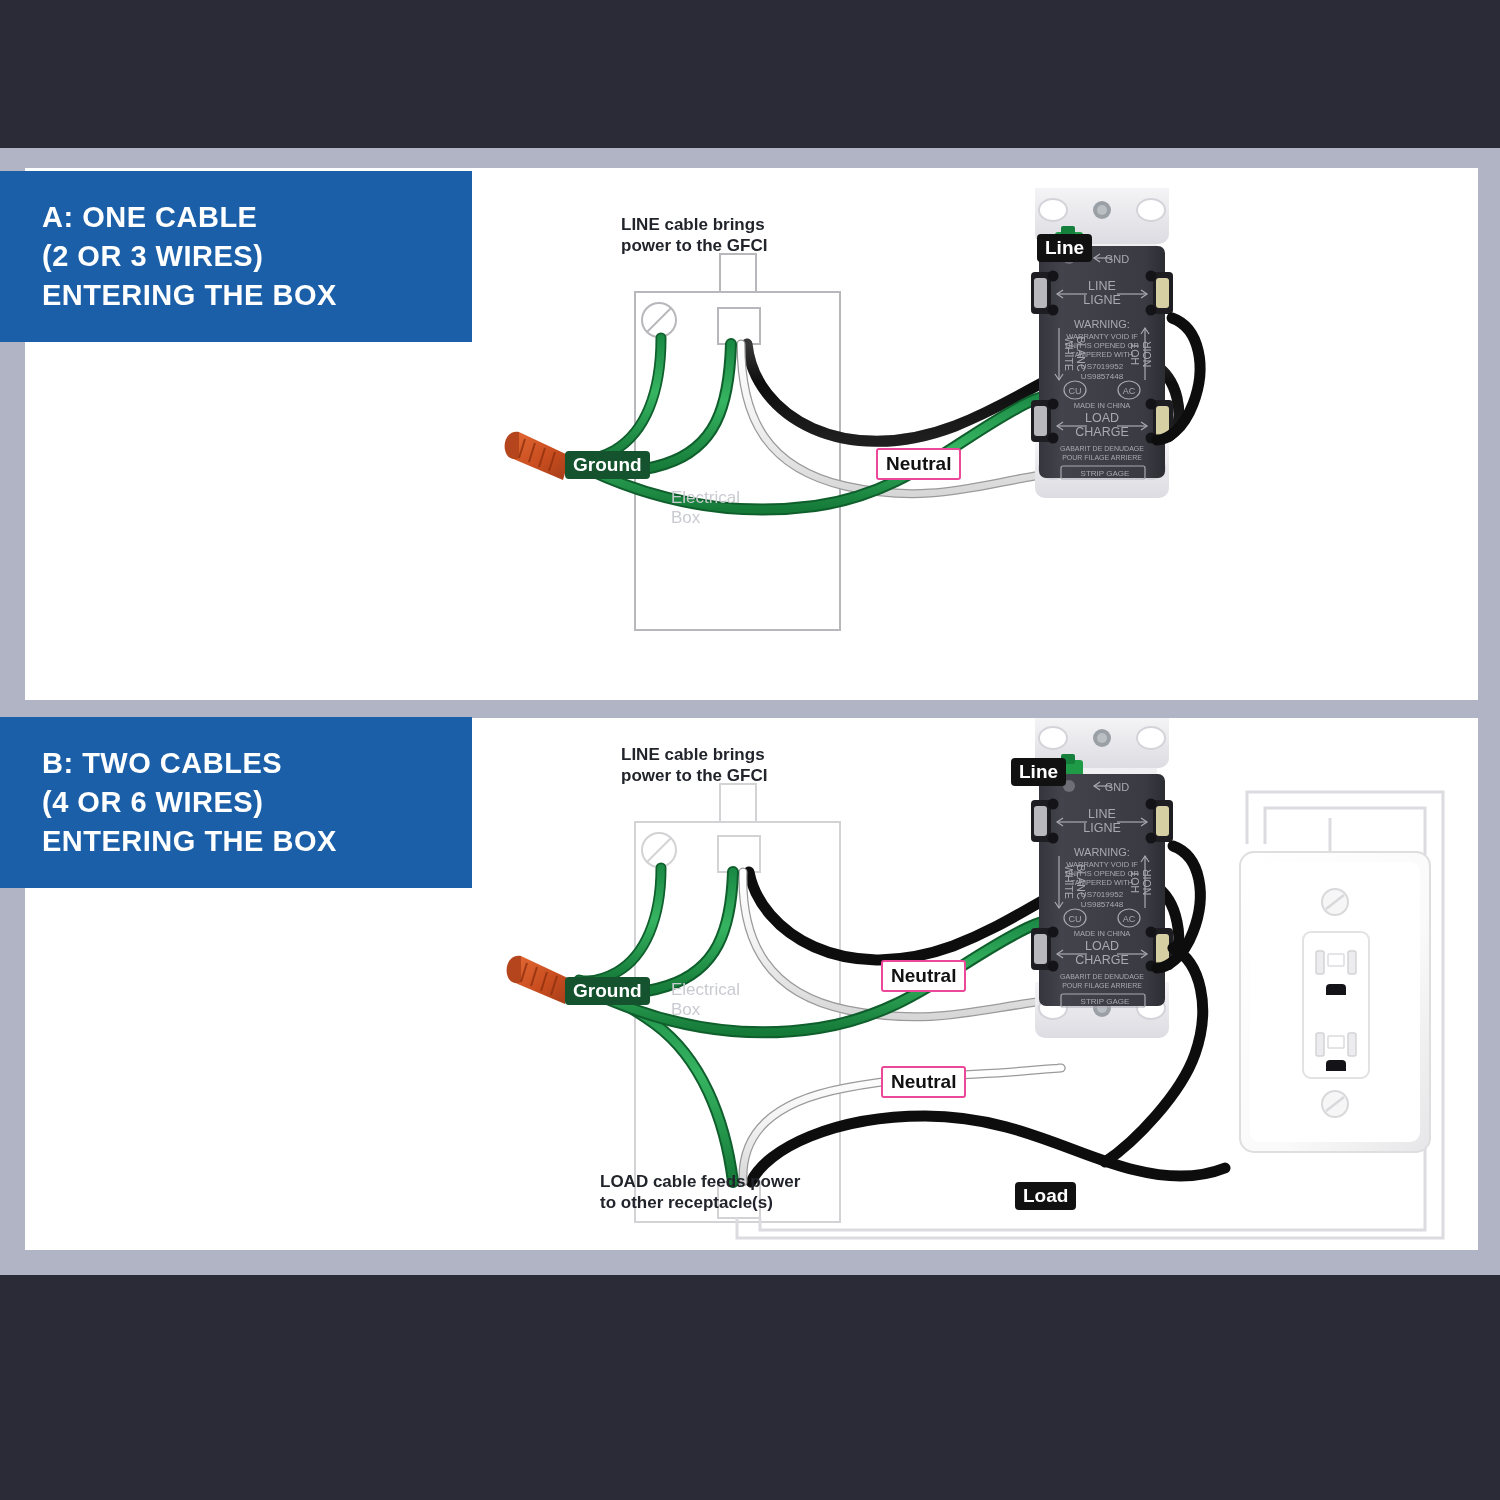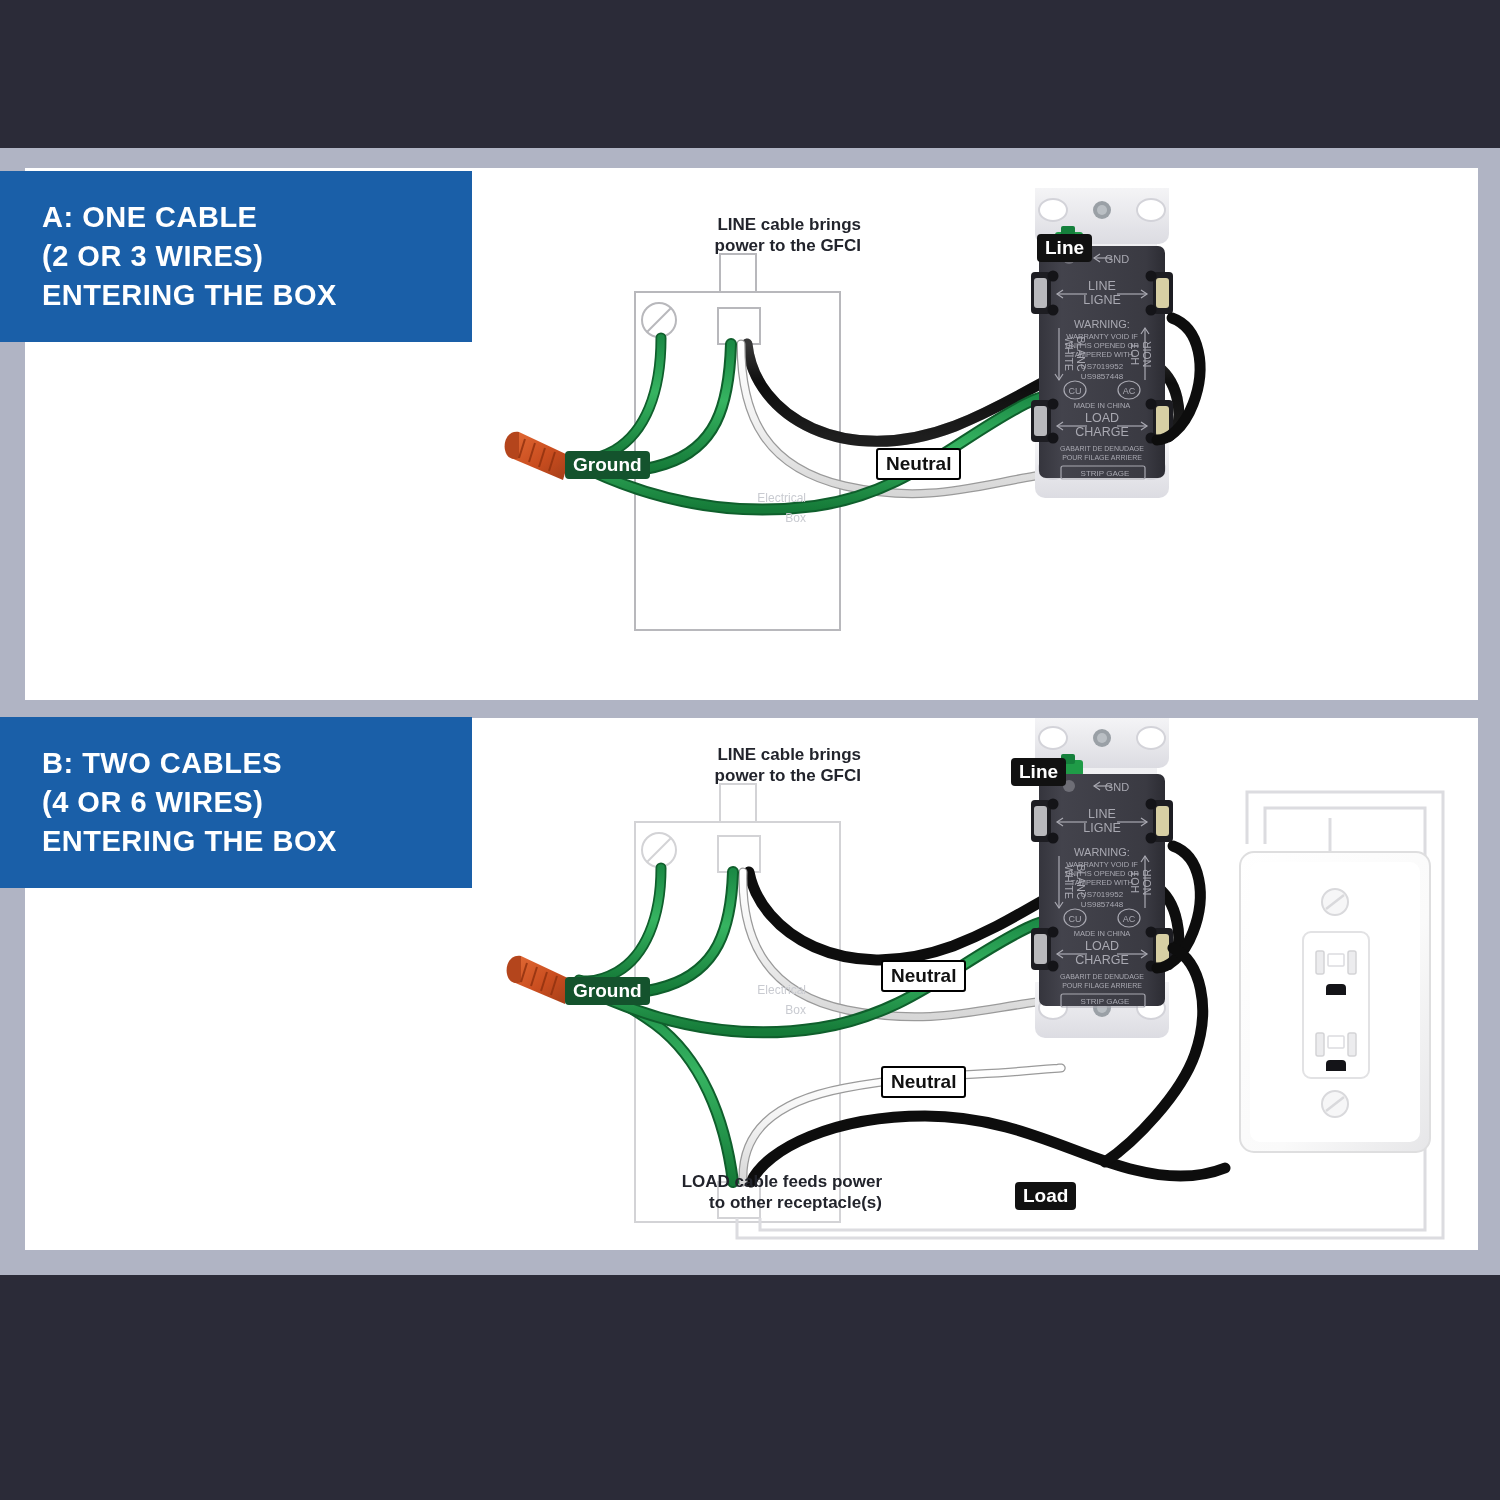--- a/index.html
+++ b/index.html
@@ -46,43 +46,43 @@
   #blue-b { top: 717px; }
 
   .diagram { position: absolute; left: 0; top: 0; }
 
   .note {
     position: absolute;
     font-size: 17px;
     font-weight: bold;
     color: #22242c;
     line-height: 21px;
-    text-align: right;
+    text-align: left;
     white-space: pre-line;
   }
 
   .badge {
     position: absolute;
     font-weight: bold;
     font-size: 19px;
     line-height: 19px;
     padding: 4px 8px 5px 8px;
     border-radius: 4px;
     white-space: nowrap;
   }
   .badge-black { background: #111111; color: #ffffff; }
   .badge-green { background: #14532d; color: #ffffff; }
-  .badge-white { background: #ffffff; color: #111111; border: 2px solid #000000; border-radius: 3px; }
+  .badge-white { background: #ffffff; color: #111111; border: 2px solid #ec4899; border-radius: 3px; }
 
   .boxlabel {
     position: absolute;
     color: #c9cbd1;
-    font-size: 12px;
+    font-size: 17px;
     line-height: 20px;
-    text-align: right;
+    text-align: left;
     white-space: pre-line;
   }
 </style>
 </head>
 <body>
 
 <div id="root">
 
   <div class="band" id="band-top"></div>
   <div class="band" id="band-middle"></div>

